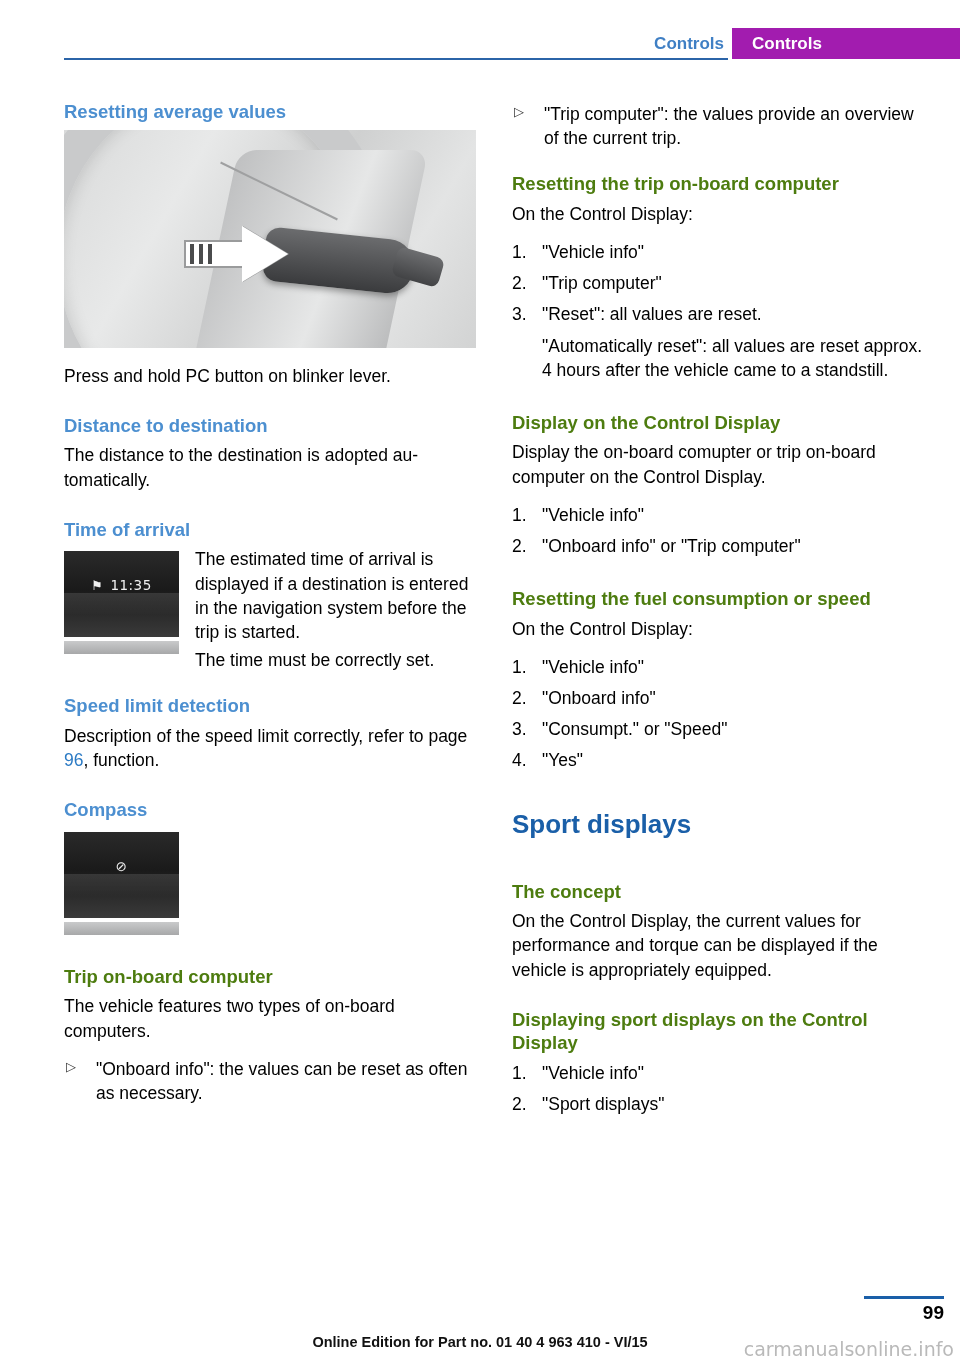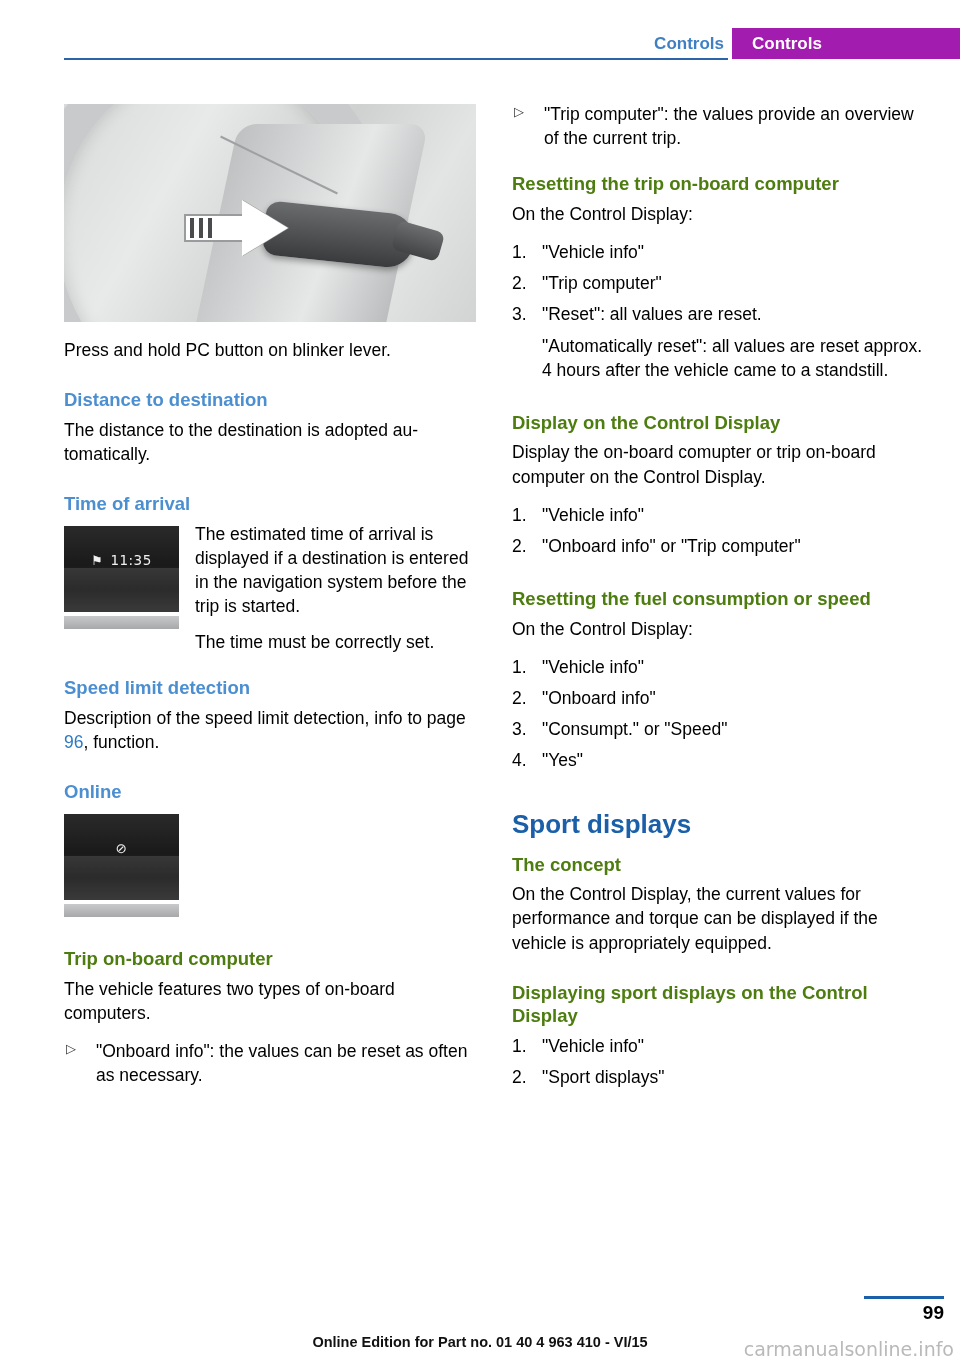--- a/index.html
+++ b/index.html
@@ -73,21 +73,21 @@
     font-size: 18.5px;
     font-weight: bold;
     margin: 0 0 6px 0;
     line-height: 1.28;
   }
   h2.sec.darker { color: #4d7c0f; }
   h1.big {
     color: #1a5fa8;
     font-size: 26px;
     font-weight: bold;
-    margin: 0 0 0 0;
+    margin: 0 0 27px 0;
     line-height: 1.2;
   }
   p.body {
     font-size: 17.5px;
     line-height: 1.38;
     margin: 0 0 2px 0;
   }
   p.gap { margin-bottom: 14px; }
   .spacer-s { height: 12px; }
   .spacer-m { height: 22px; }
@@ -310,20 +310,21 @@
 <body>
 
 <div class="header">
   <div class="header-tab-displays">Controls</div>
   <div class="header-tab-controls">Controls</div>
   <div class="header-rule"></div>
 </div>
 
 <div class="col col-left">
 
+  <h2 class="sec">Resetting average values</h2>
 
   <div class="img-steering">
     <div class="wheel-rim"></div>
     <div class="column"></div>
     <div class="lever"></div>
     <div class="lever-tip"></div>
     <div class="leaderline"></div>
     <div class="arrow">
       <div class="shaft"></div>
       <div class="bars">
@@ -348,29 +349,29 @@
     <div class="disp-wrap">
       <div class="disp">
         <div class="disp-content">
           <span class="gl">⚑</span><span>11:35</span>
         </div>
         <div class="disp-shine"></div>
       </div>
       <div class="disp-bar"></div>
     </div>
     <div class="flow-text">The estimated time of arrival is displayed if a destination is en­tered in the navigation system before the trip is started.</div>
-    <div class="flow-text" style="margin-top:12px;">The time must be correctly set.</div>
+    <div class="flow-text" style="margin-top:4px;">The time must be correctly set.</div>
   </div>
 
   <div class="spacer-m"></div>
   <h2 class="sec">Speed limit detection</h2>
-  <p class="body gap"><span>Description of the speed limit detection, info to page </span><span class="pageref">96</span><span>, function.</span></p>
-
-  <div class="spacer-s"></div>
-  <h2 class="sec">Online</h2>
+  <p class="body gap"><span>Description of the speed limit correctly, refer to page </span><span class="pageref">96</span><span>, function.</span></p>
+
+  <div class="spacer-s"></div>
+  <h2 class="sec">Compass</h2>
 
   <div class="clearfix">
     <div class="disp-wrap">
       <div class="disp">
         <div class="disp-content">
           <span>⊘</span>
         </div>
         <div class="disp-shine"></div>
       </div>
       <div class="disp-bar"></div>

